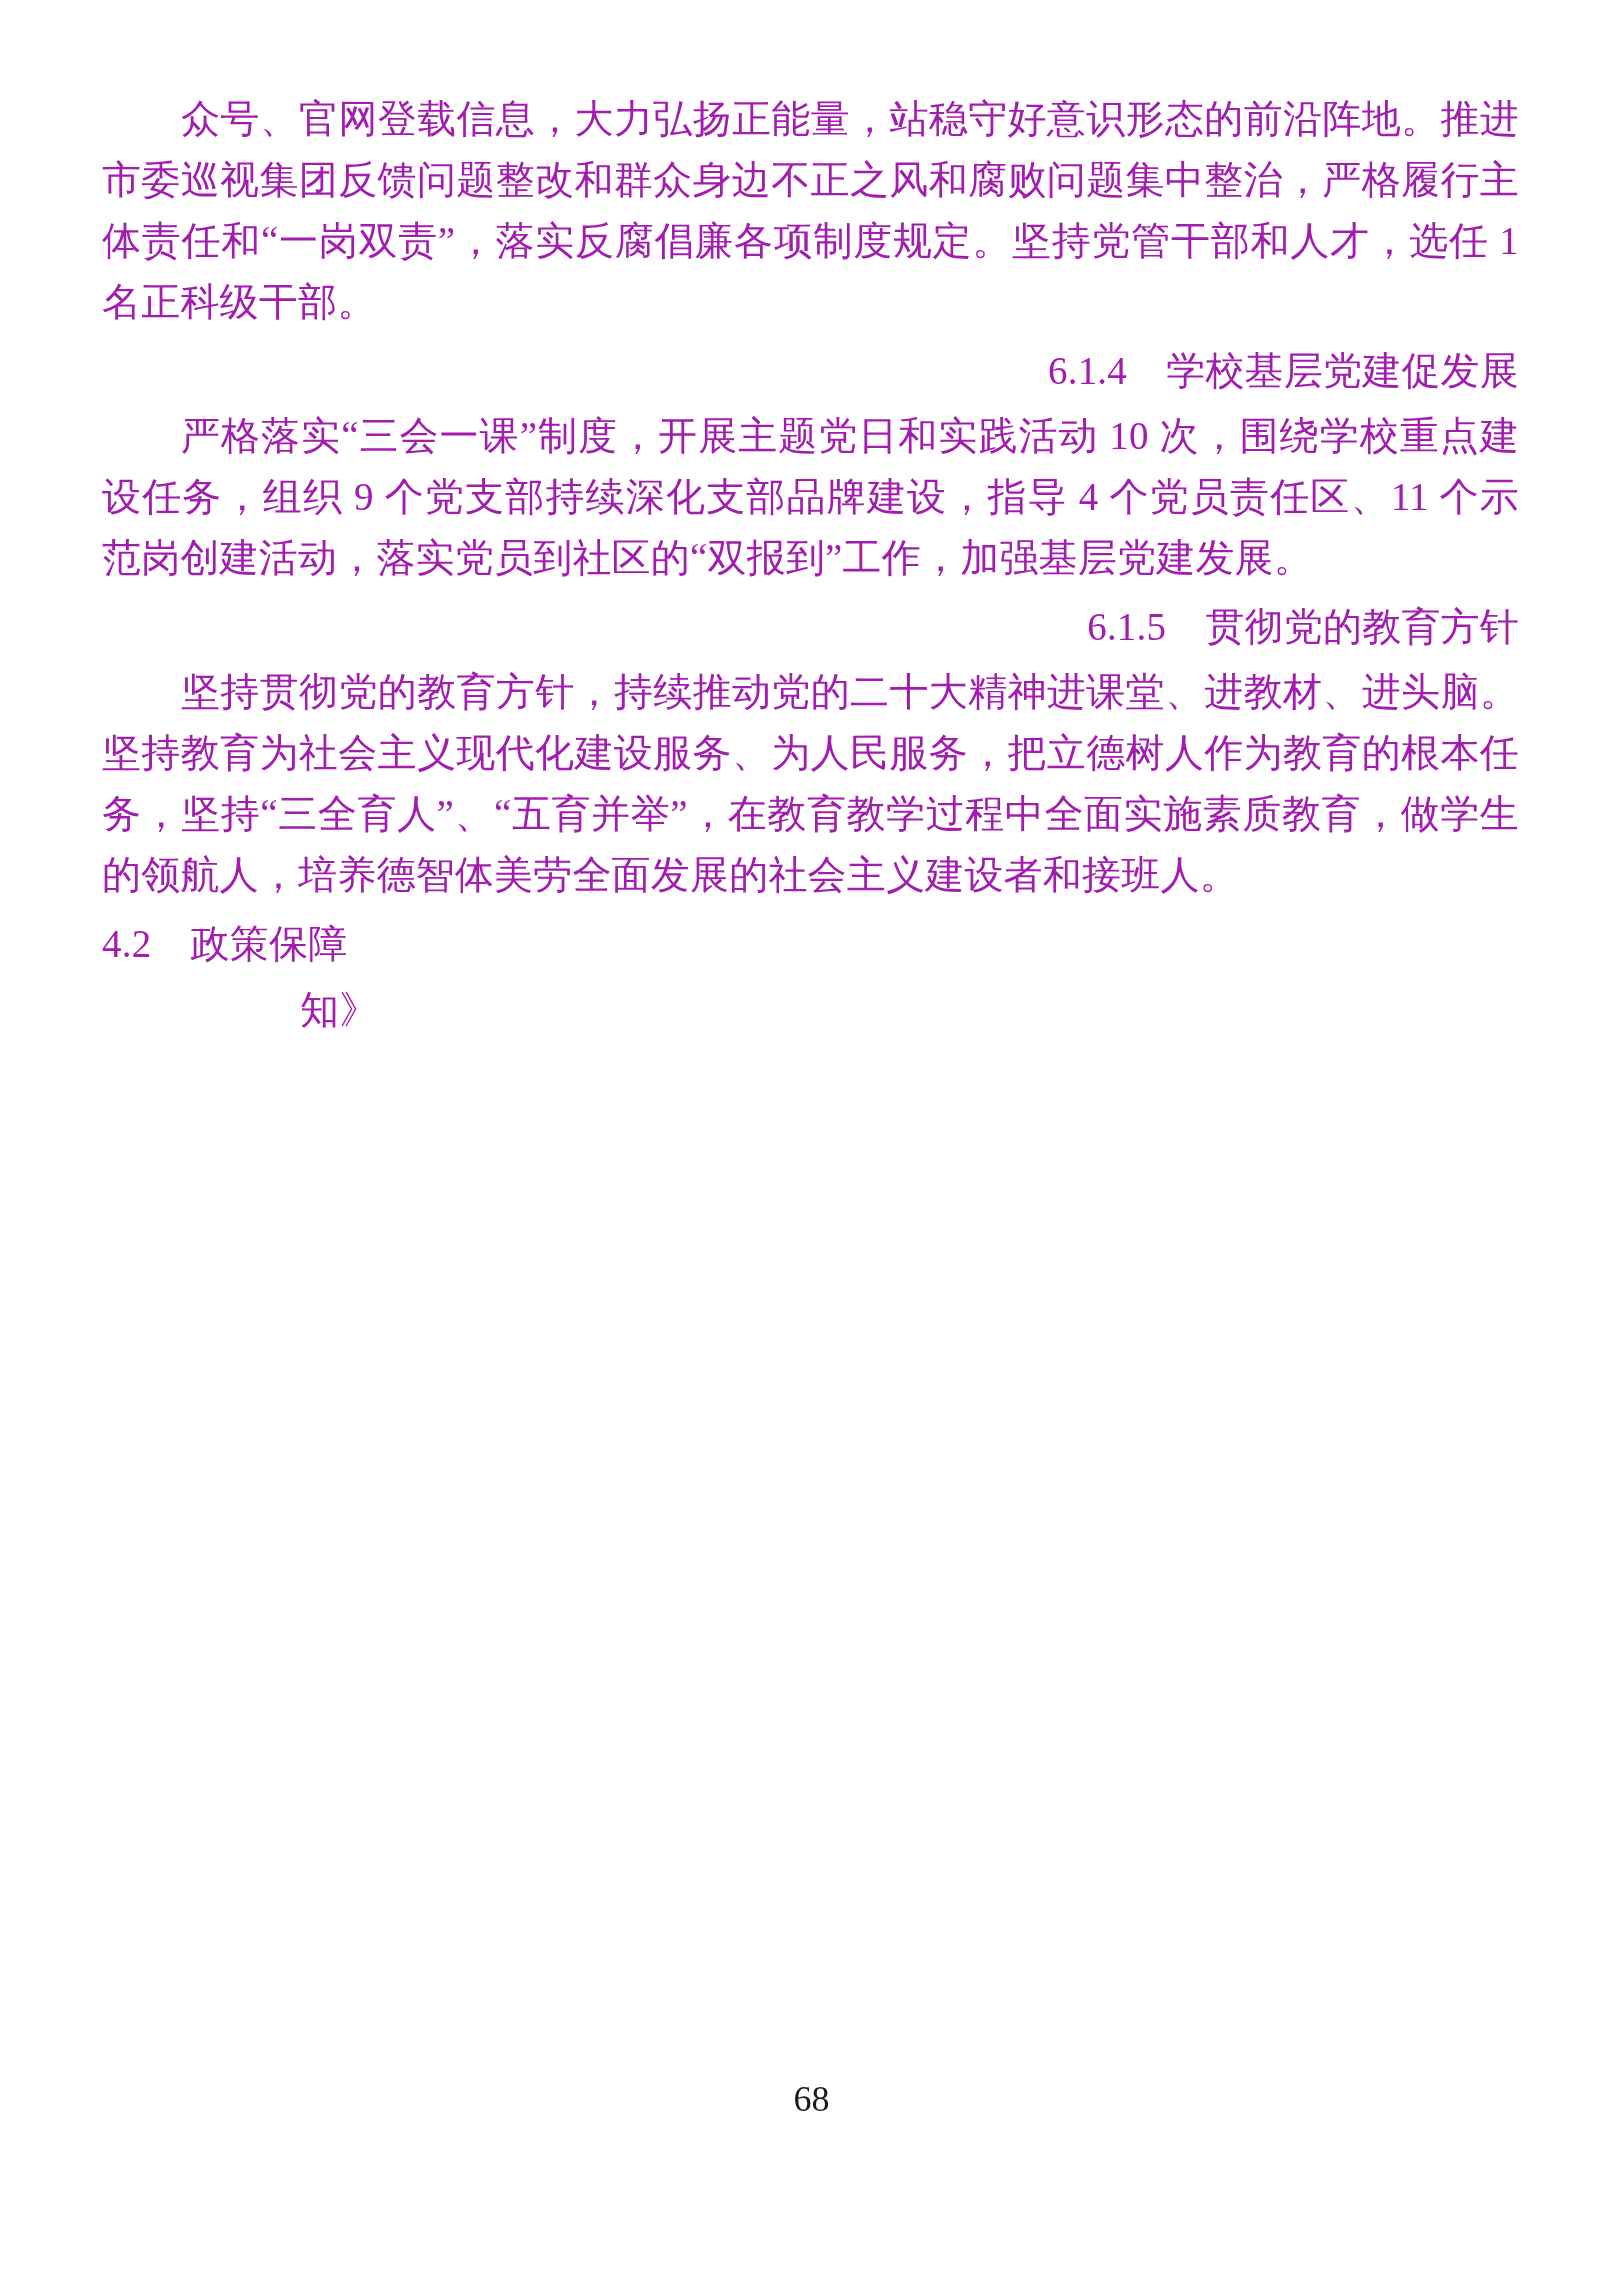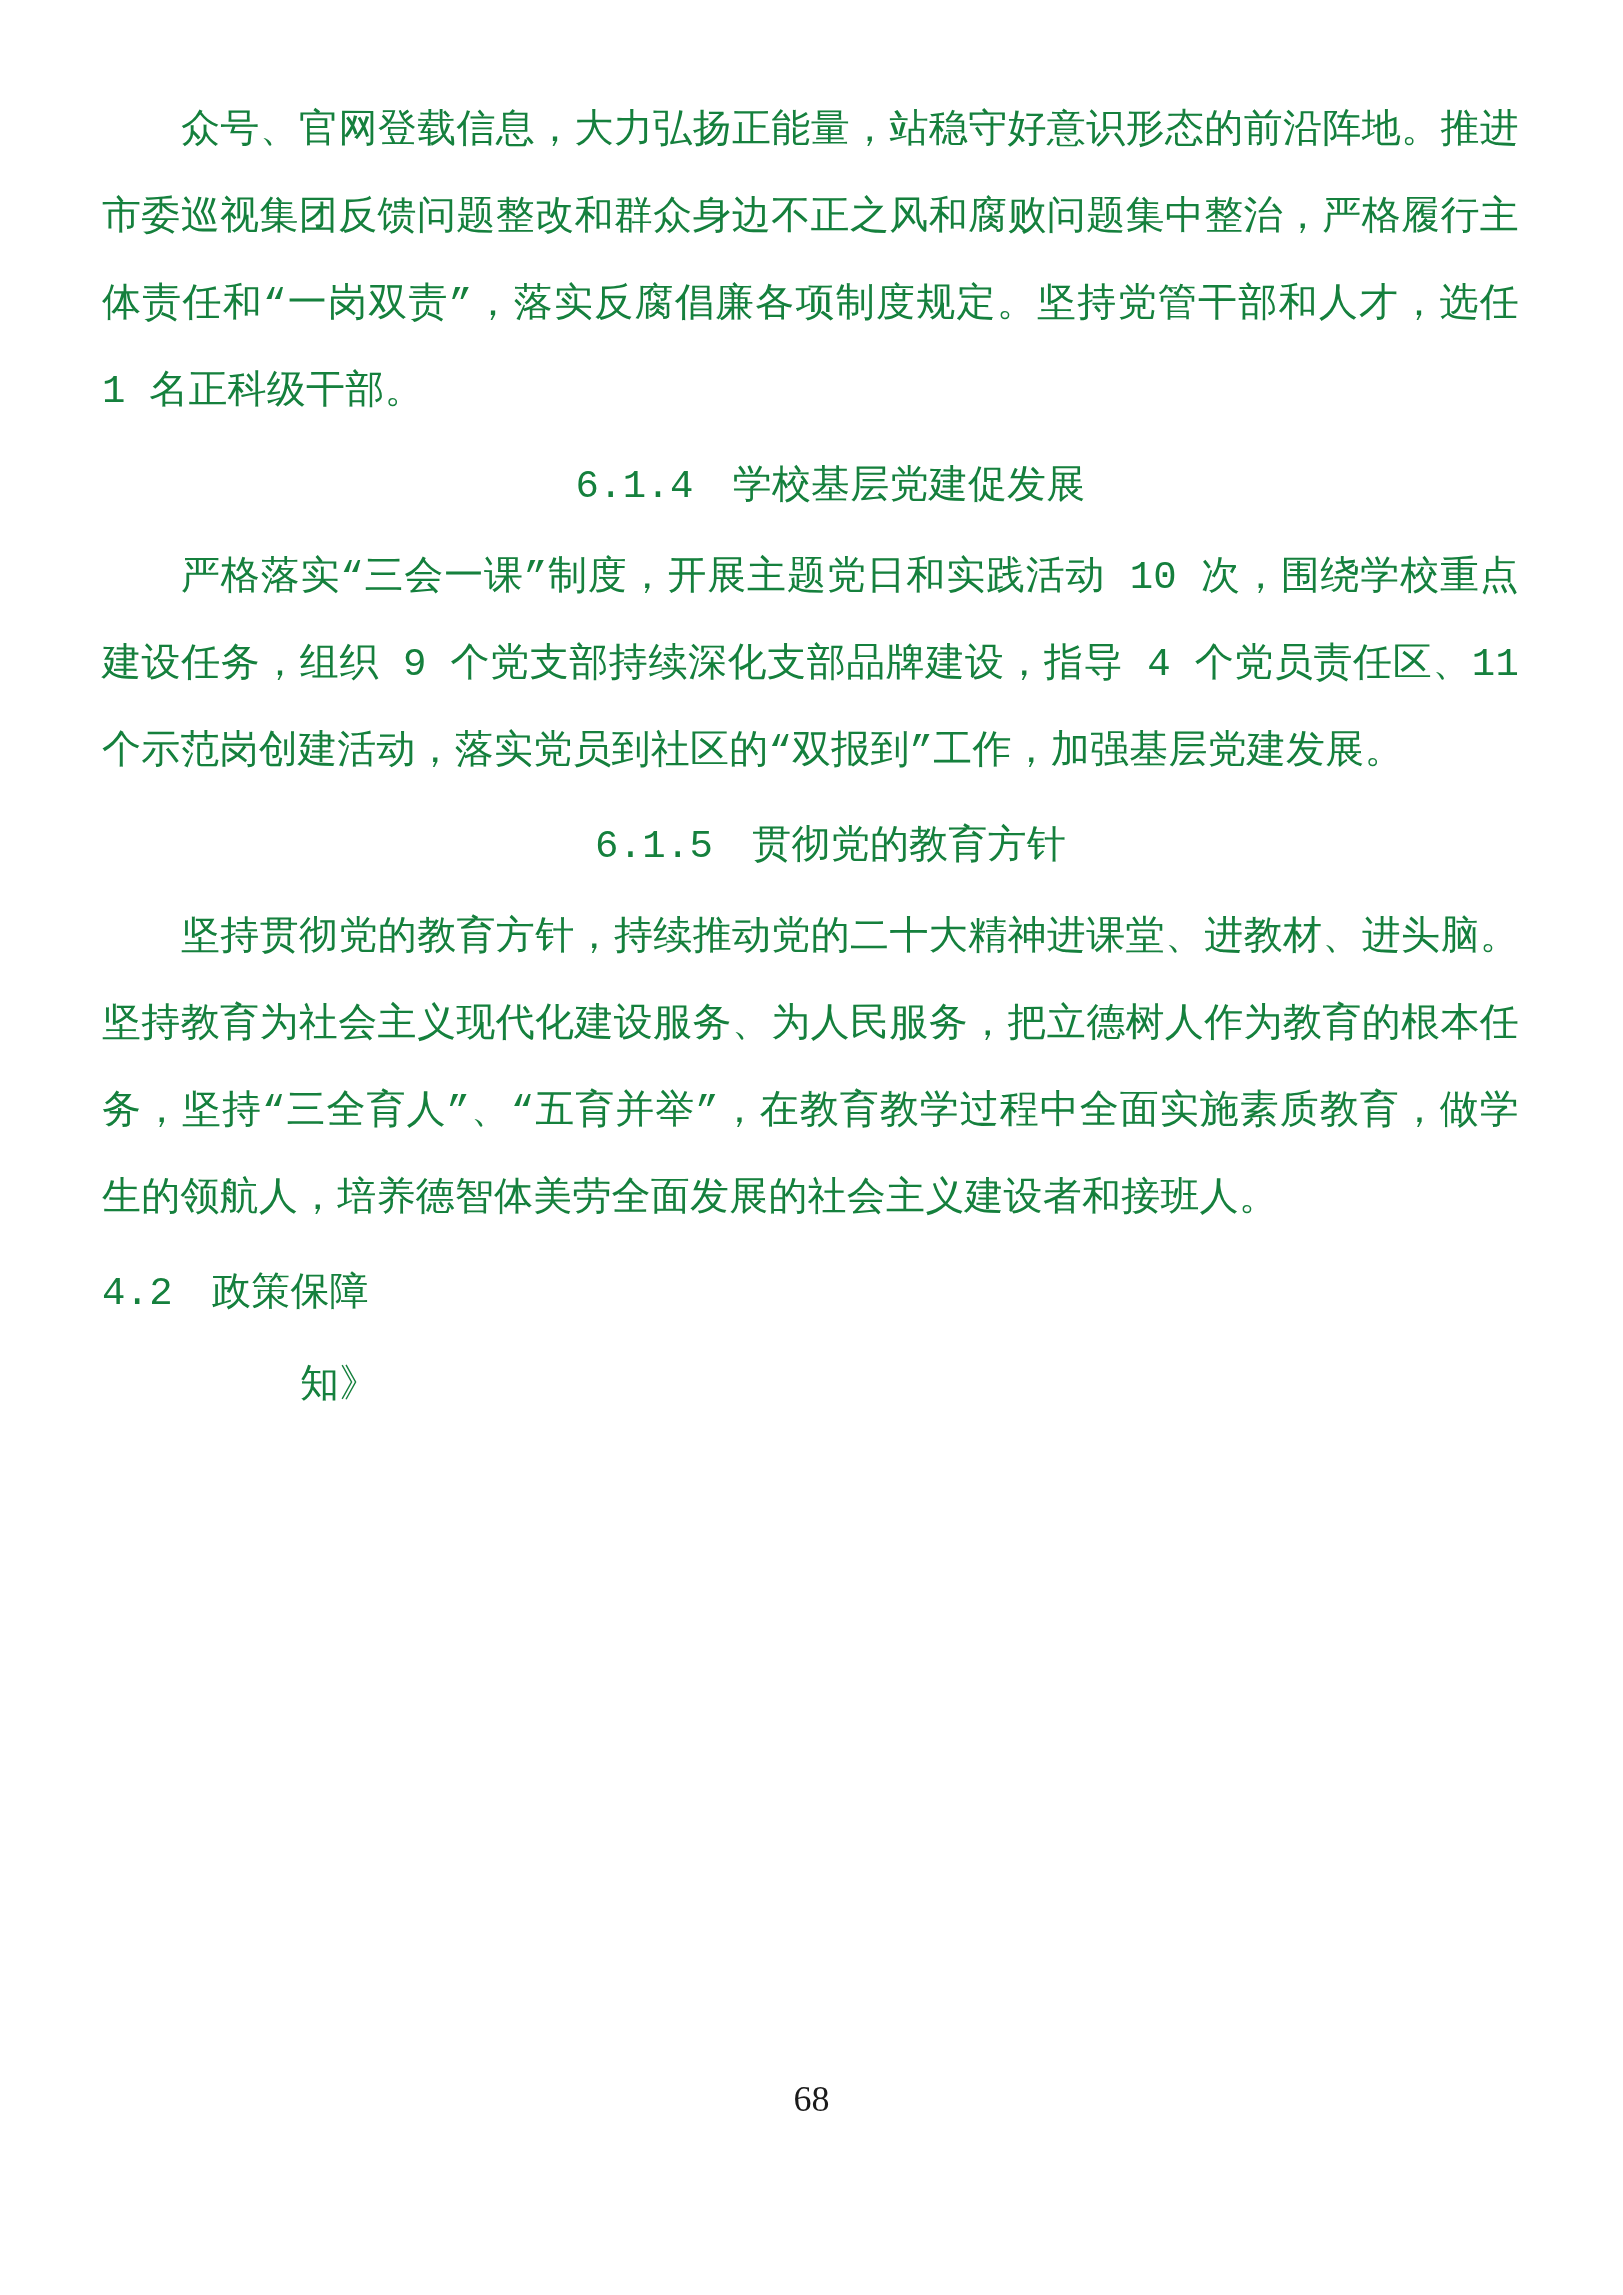--- a/index.html
+++ b/index.html
@@ -31,26 +31,26 @@
     top: 88px;
     width: 1417px;
   }
 
   
   .para,
   .heading-l2,
   .heading-l3,
   .heading-hang {
     font-size: 39px;
-    line-height: 87px;
+    line-height: 61px;
     letter-spacing: 0.2px;
-    color: #15803d;
+    color: #a21caf;
     text-align: justify;
     text-justify: inter-character;
-    font-family: Liberation Mono, monospace;
+    font-family: Liberation Serif, serif;
     font-stretch: semi-condensed;
     transform-origin: left top;
   }
 
   
   .para {
     margin: 0;
     text-indent: 79px;
     text-align-last: left;
   }
@@ -59,21 +59,21 @@
   .heading-l2 {
     margin: 0;
     padding-left: 0;
     text-align: left;
   }
 
   
   .heading-l3 {
     margin: 0;
     padding-left: 40px;
-    text-align: center;
+    text-align: right;
   }
 
   
   .heading-hang {
     margin: 0;
     padding-left: 40px;
     text-align: justify;
     text-align-last: left;
   }
   .heading-hang .hang-line2 {

